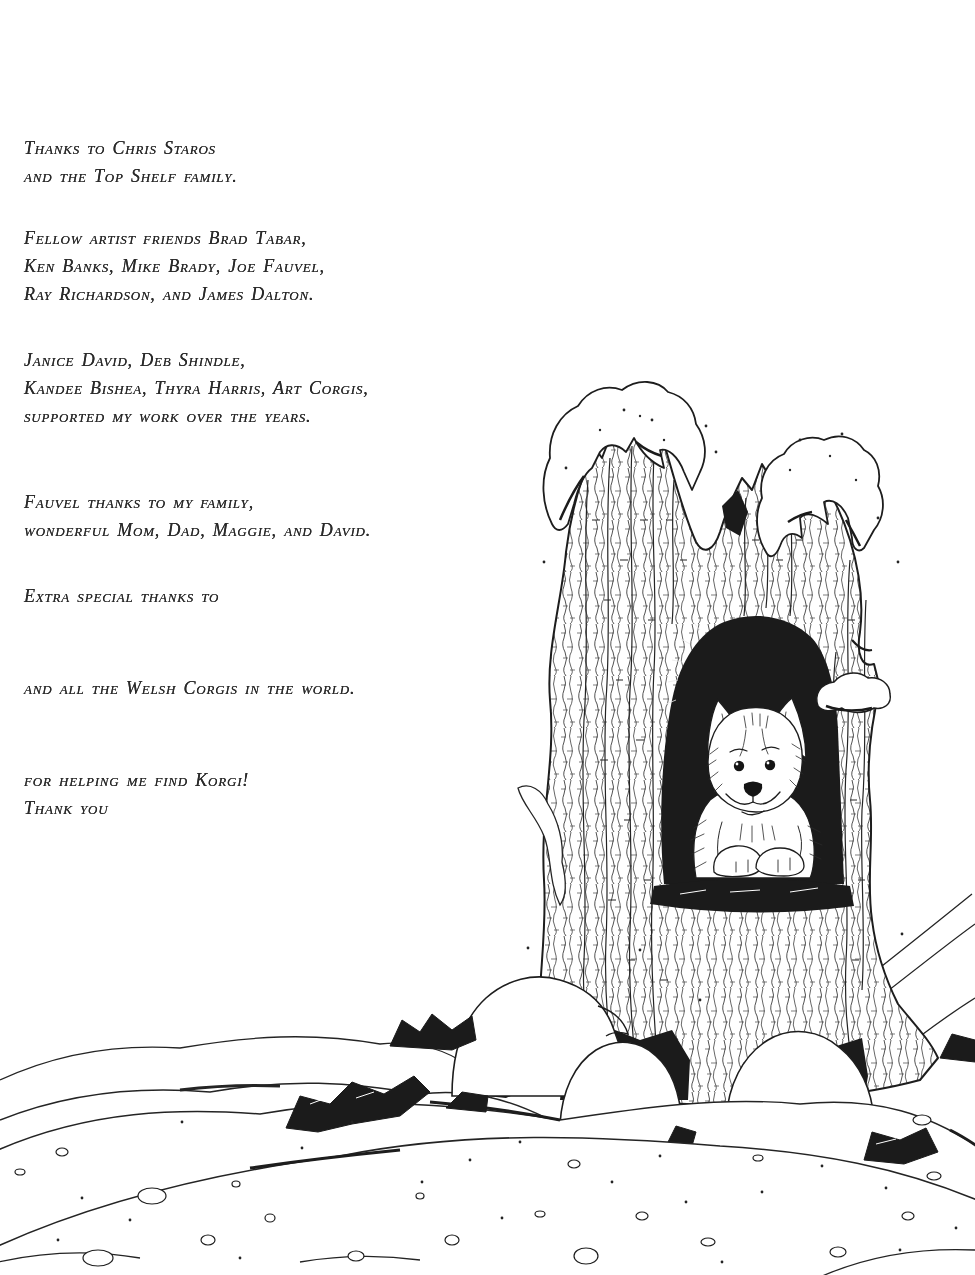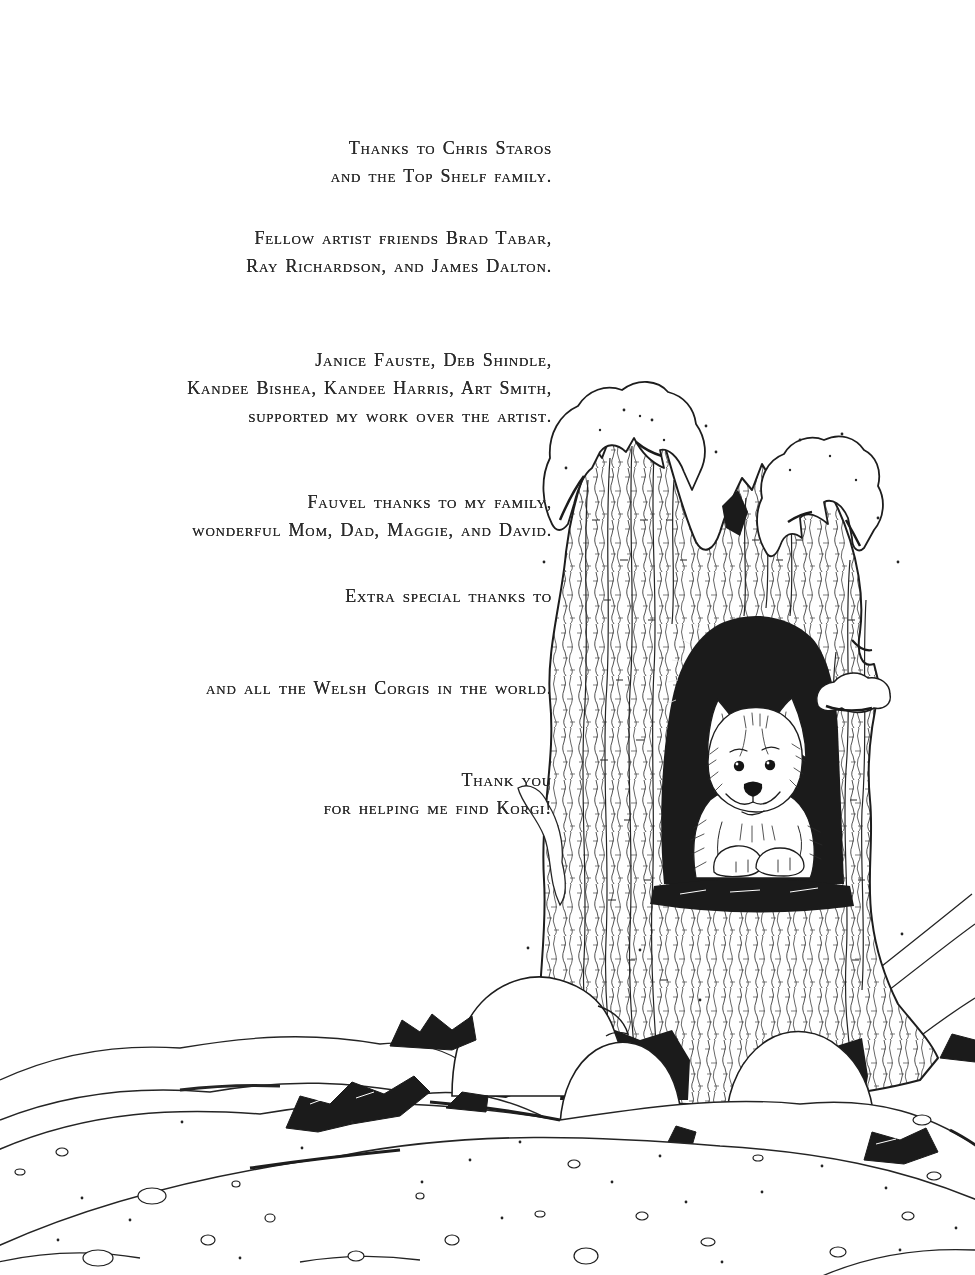--- a/index.html
+++ b/index.html
@@ -3,21 +3,21 @@
 <meta charset="utf-8">
 <style>
   html,body{margin:0;padding:0;background:#888;}
   .page{
     position:relative;width:975px;height:1275px;margin:0 auto;
     background:#ffffff;overflow:hidden;
     font-family:"Liberation Serif", serif;color:#262626;
   }
   .ill{position:absolute;left:0;top:0;width:975px;height:1275px;}
   .ack{position:absolute;left:0;top:0;width:975px;height:900px;}
-  .block{position:absolute;left:12px;width:540px;text-align:right;}
+  .block{position:absolute;left:24px;width:540px;text-align:left;font-style:italic;}
   .line{
     font-size:18px;line-height:28px;white-space:nowrap;
     font-variant:small-caps;letter-spacing:0.8px;word-spacing:2px;
     color:#2a2a2a;text-shadow:0 0 0.4px #2a2a2a;
   }
   .b1{top:134px}.b2{top:224px}.b3{top:346px}.b4{top:488px}
   .b5{top:582px}.b6{top:674px}.b7{top:766px}
 </style>
 </head>
 <body>
@@ -246,36 +246,37 @@
     </g>
   </svg>
 
   <main class="ack">
     <div class="block b1">
       <div class="line">Thanks to Chris Staros</div>
       <div class="line">and the Top Shelf family.</div>
     </div>
     <div class="block b2">
       <div class="line">Fellow artist friends Brad Tabar,</div>
+      <div class="line">Ken Banks, Mike Brady, Joe Fauvel,</div>
       <div class="line">Ray Richardson, and James Dalton.</div>
     </div>
     <div class="block b3">
-      <div class="line">Janice Fauste, Deb Shindle,</div>
-      <div class="line">Kandee Bishea, Kandee Harris, Art Smith,</div>
-      <div class="line">supported my work over the artist.</div>
+      <div class="line">Janice David, Deb Shindle,</div>
+      <div class="line">Kandee Bishea, Thyra Harris, Art Corgis,</div>
+      <div class="line">supported my work over the years.</div>
     </div>
     <div class="block b4">
       <div class="line">Fauvel thanks to my family,</div>
       <div class="line">wonderful Mom, Dad, Maggie, and David.</div>
     </div>
     <div class="block b5">
       <div class="line">Extra special thanks to</div>
     </div>
     <div class="block b6">
       <div class="line">and all the Welsh Corgis in the world.</div>
     </div>
     <div class="block b7">
+      <div class="line">for helping me find Korgi!</div>
       <div class="line">Thank you</div>
-      <div class="line">for helping me find Korgi!</div>
     </div>
   </main>
 
 </div>
 
 </body></html>

